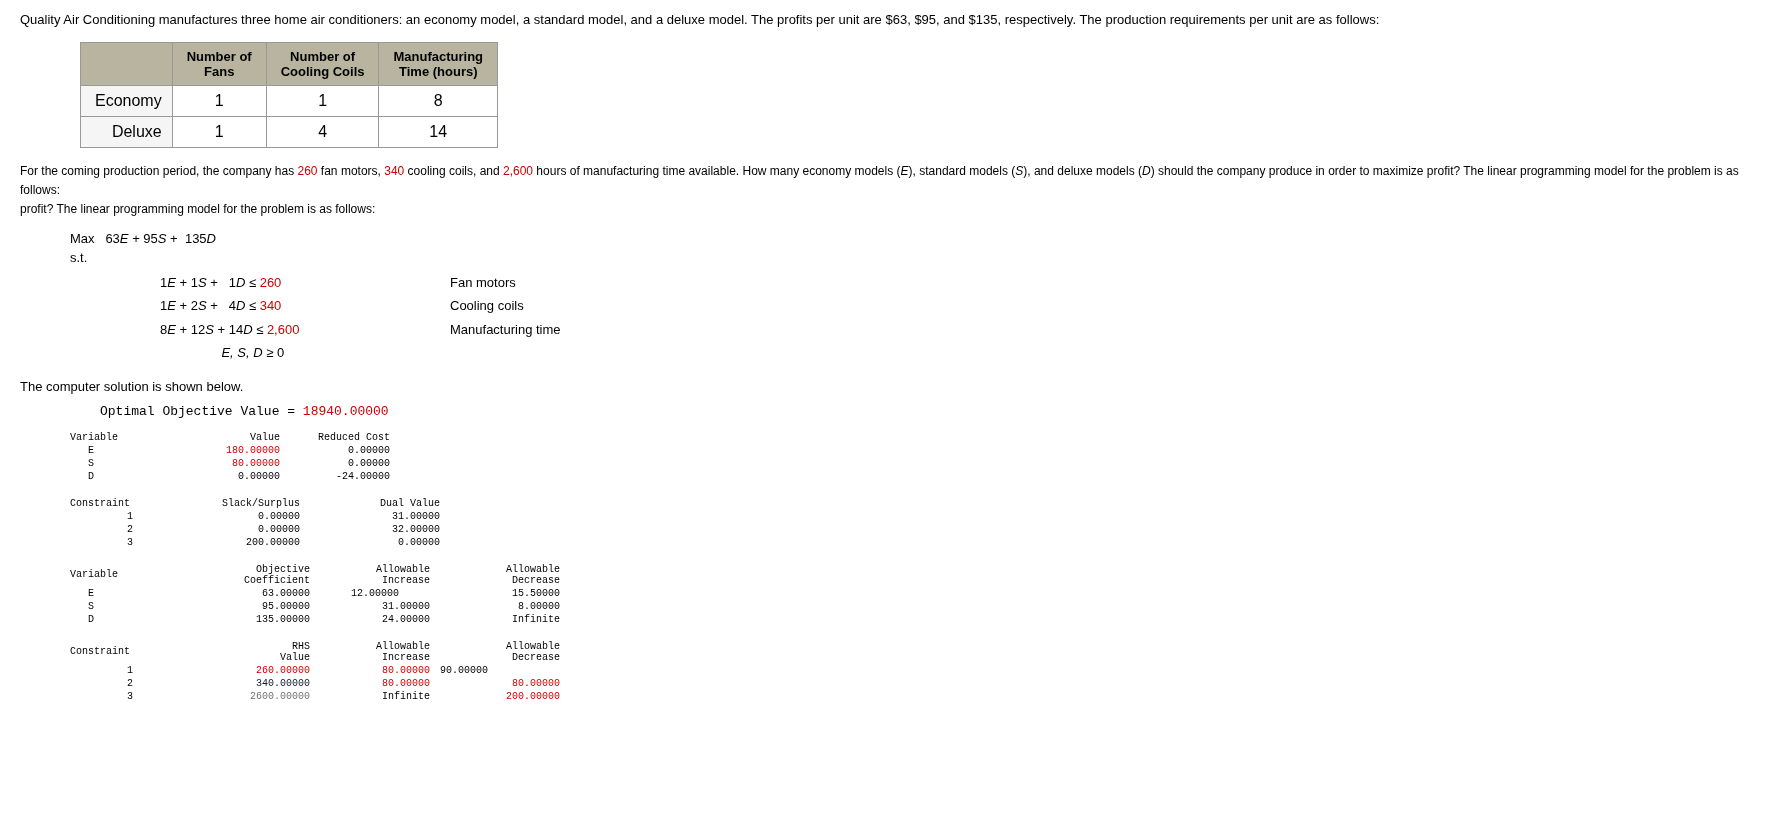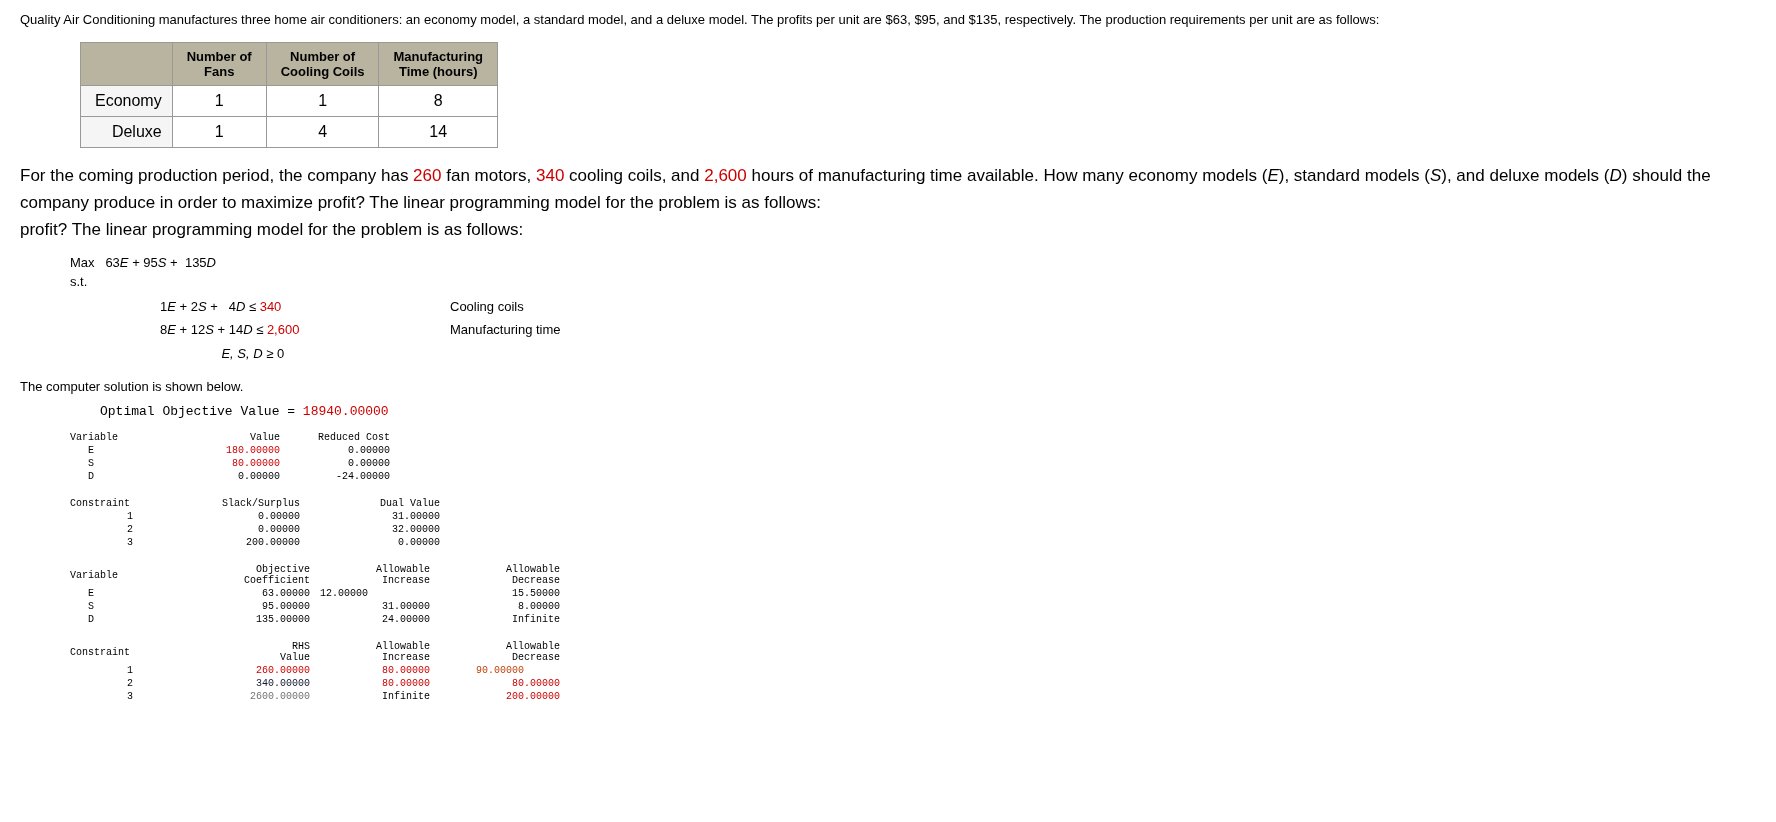--- a/index.html
+++ b/index.html
@@ -35,21 +35,21 @@
       padding: 6px 14px;
       text-align: center;
       font-size: 16px;
     }
     .production-table td:first-child {
       text-align: right;
       padding-right: 10px;
       background: #f5f5f5;
     }
     .description-text {
-      font-size: 17px;
+      font-size: 12px;
       margin-bottom: 12px;
       line-height: 1.6;
     }
     .red { color: #cc0000; }
     .italic { font-style: italic; }
     .model-section {
       margin-left: 50px;
       margin-bottom: 14px;
     }
     .model-section .max-line {
@@ -138,20 +138,24 @@
   profit? The linear programming model for the problem is as follows:
 </p>
 
 <div class="model-section">
   <div class="max-line">
     <span>Max &nbsp; 63<span class="italic">E</span> + 95<span class="italic">S</span> + &nbsp;135<span class="italic">D</span></span>
   </div>
   <div class="st-line">s.t.</div>
   <div class="constraints-block">
     <div class="constraint-row">
+      <span class="constraint-eq">1<span class="italic">E</span> + 1<span class="italic">S</span> + &nbsp; 1<span class="italic">D</span> ≤ <span class="red">260</span></span>
+      <span>Fan motors</span>
+    </div>
+    <div class="constraint-row">
       <span class="constraint-eq">1<span class="italic">E</span> + 2<span class="italic">S</span> + &nbsp; 4<span class="italic">D</span> ≤ <span class="red">340</span></span>
       <span>Cooling coils</span>
     </div>
     <div class="constraint-row">
       <span class="constraint-eq">8<span class="italic">E</span> + 12<span class="italic">S</span> + 14<span class="italic">D</span> ≤ <span class="red">2,600</span></span>
       <span>Manufacturing time</span>
     </div>
     <div class="constraint-row">
       <span class="constraint-eq">&nbsp;&nbsp;&nbsp;&nbsp;&nbsp;&nbsp;&nbsp;&nbsp;&nbsp;&nbsp;&nbsp;&nbsp;&nbsp;&nbsp;&nbsp;&nbsp;&nbsp;<span class="italic">E, S, D</span> ≥ 0</span>
     </div>
@@ -217,21 +221,21 @@
     <tbody>
         <tr class="header-row">
       <td class="mono" style="width:120px;">Variable</td>
       <td class="mono" style="width:130px; text-align:right; padding-right:10px;">Objective<br>Coefficient</td>
       <td class="mono" style="width:120px; text-align:right; padding-right:10px;">Allowable<br>Increase</td>
       <td class="mono" style="width:120px; text-align:right;">Allowable<br>Decrease</td>
     </tr>
     <tr>
       <td class="mono" style="width:120px;">&nbsp;&nbsp;&nbsp;E</td>
       <td class="mono" style="width:130px; text-align:right; padding-right:10px;">63.00000</td>
-      <td class="mono" style="width:120px; text-align:left; padding-right:10px;">12.00000</td>
+      <td class="mono" style="width:120px; text-align:center; padding-right:10px;">12.00000</td>
       <td class="mono" style="width:120px; text-align:right;">15.50000</td>
     </tr>
     <tr>
       <td class="mono" style="width:120px;">&nbsp;&nbsp;&nbsp;S</td>
       <td class="mono" style="width:130px; text-align:right; padding-right:10px;">95.00000</td>
       <td class="mono" style="width:120px; text-align:right; padding-right:10px;">31.00000</td>
       <td class="mono" style="width:120px; text-align:right;">8.00000</td>
     </tr>
     <tr>
       <td class="mono" style="width:120px;">&nbsp;&nbsp;&nbsp;D</td>
@@ -247,21 +251,21 @@
         <tr class="header-row">
       <td class="mono" style="width:120px;">Constraint</td>
       <td class="mono" style="width:130px; text-align:right; padding-right:10px;">&nbsp;&nbsp;RHS<br>&nbsp;&nbsp;Value</td>
       <td class="mono" style="width:120px; text-align:right; padding-right:10px;">Allowable<br>Increase</td>
       <td class="mono" style="width:120px; text-align:right;">Allowable<br>Decrease</td>
     </tr>
     <tr>
       <td class="mono" style="width:120px; text-align:center;">1</td>
       <td class="mono" style="width:130px; text-align:right; padding-right:10px; color:#cc0000;">260.00000</td>
       <td class="mono" style="width:120px; text-align:right; padding-right:10px; color:#cc0000;">80.00000</td>
-      <td class="mono" style="width:120px; text-align:center; color:#c2410c;">90.00000</td>
+      <td class="mono" style="width:120px; text-align:left; color:#000000;">90.00000</td>
     </tr>
     <tr>
       <td class="mono" style="width:120px; text-align:center;">2</td>
       <td class="mono" style="width:130px; text-align:right; padding-right:10px; color:#0f172a;">340.00000</td>
       <td class="mono" style="width:120px; text-align:right; padding-right:10px; color:#cc0000;">80.00000</td>
       <td class="mono" style="width:120px; text-align:right; color:#cc0000;">80.00000</td>
     </tr>
     <tr>
       <td class="mono" style="width:120px; text-align:center;">3</td>
       <td class="mono" style="width:130px; text-align:right; padding-right:10px; color:#737373;">2600.00000</td>

